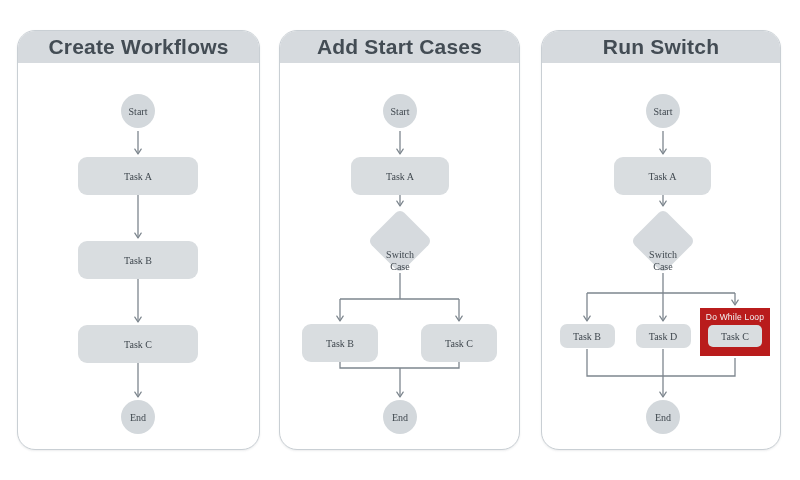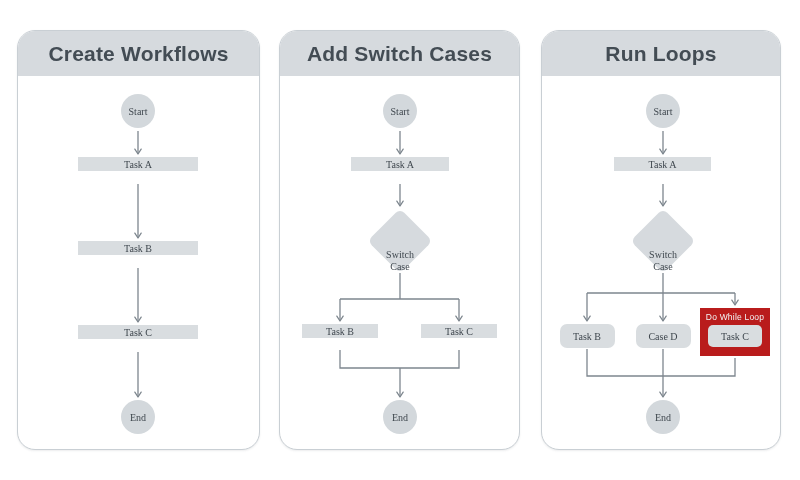--- a/index.html
+++ b/index.html
@@ -16,21 +16,21 @@
     position: absolute;
     top: 30px; height: 418px;
     background: #ffffff;
     border: 1px solid #c9cfd4;
     border-radius: 18px;
     box-shadow: 0 1px 2px rgba(70,80,90,0.10);
     overflow: hidden;
   }
   .card-header {
     position: absolute; top: 0; left: 0; right: 0;
-    height: 45px;
+    height: 32px;
     background: #d6dade;
     display: flex; align-items: center; justify-content: center;
     font-weight: bold;
     font-size: 21px;
     color: #434c54;
     letter-spacing: 0.2px;
     z-index: 3;
   }
   .flow { position: absolute; inset: 0; z-index: 1; }
   .connectors { position: absolute; inset: 0; pointer-events: none; }
@@ -43,22 +43,22 @@
     z-index: 2;
     box-sizing: border-box;
     font-family: Liberation Serif, serif;
   }
   .circle {
     width: 34px; height: 34px;
     border-radius: 50%;
     background: #d3d8dc;
   }
   .task {
-    height: 14px;
-    border-radius: 0;
+    height: 38px;
+    border-radius: 9px;
     background: #d9dde0;
   }
   .task-sm { height: 24px; border-radius: 7px; }
 
   .diamond { width: 64px; height: 64px; background: transparent; align-items: flex-end; }
   .diamond-shape {
     position: absolute; left: 9px; top: 9px;
     width: 46px; height: 46px;
     background: #d6dade;
     border-radius: 6px;
@@ -112,21 +112,21 @@
       </svg>
       <div class="node circle" style="left:103px; top:63px;">Start</div>
       <div class="node task" style="left:60px; top:126px; width:120px;">Task A</div>
       <div class="node task" style="left:60px; top:210px; width:120px;">Task B</div>
       <div class="node task" style="left:60px; top:294px; width:120px;">Task C</div>
       <div class="node circle" style="left:103px; top:369px;">End</div>
     </div>
   </section>
 
   <section class="card" style="left:279px; width:239px;">
-    <header class="card-header">Add Switch Cases</header>
+    <header class="card-header">Add Start Cases</header>
     <div class="flow">
       <svg class="connectors" width="239" height="418" viewBox="0 0 239 418">
         <g stroke="#7d868e" stroke-width="1.3" fill="none">
           <path d="M120 100 V123" marker-end="url(#ah)"></path>
           <path d="M120 153 V175" marker-end="url(#ah)"></path>
           <path d="M120 242 V268"></path>
           <path d="M60 268 H179"></path>
           <path d="M60 268 V290" marker-end="url(#ah)"></path>
           <path d="M179 268 V290" marker-end="url(#ah)"></path>
           <path d="M60 319 V337 H179 V319"></path>
@@ -139,42 +139,42 @@
         <span class="diamond-shape"></span>
         <span class="diamond-label">Switch Case</span>
       </div>
       <div class="node task" style="left:22px; top:293px; width:76px;">Task B</div>
       <div class="node task" style="left:141px; top:293px; width:76px;">Task C</div>
       <div class="node circle" style="left:103px; top:369px;">End</div>
     </div>
   </section>
 
   <section class="card" style="left:541px; width:238px;">
-    <header class="card-header">Run Loops</header>
+    <header class="card-header">Run Switch</header>
     <div class="flow">
       <svg class="connectors" width="238" height="418" viewBox="0 0 238 418">
         <g stroke="#7d868e" stroke-width="1.3" fill="none">
           <path d="M121 100 V123" marker-end="url(#ah)"></path>
           <path d="M121 153 V175" marker-end="url(#ah)"></path>
           <path d="M45 262 H193"></path>
           <path d="M121 242 V290" marker-end="url(#ah)"></path>
           <path d="M45 262 V290" marker-end="url(#ah)"></path>
           <path d="M193 262 V274" marker-end="url(#ah)"></path>
           <path d="M45 318 V345 H193 V327"></path>
           <path d="M121 318 V366" marker-end="url(#ah)"></path>
         </g>
       </svg>
       <div class="node circle" style="left:104px; top:63px;">Start</div>
       <div class="node task" style="left:72px; top:126px; width:97px;">Task A</div>
       <div class="node diamond" style="left:89px; top:178px;">
         <span class="diamond-shape"></span>
         <span class="diamond-label">Switch Case</span>
       </div>
       <div class="node task task-sm" style="left:17.5px; top:293px; width:55px;">Task B</div>
-      <div class="node task task-sm" style="left:93.5px; top:293px; width:55px;">Case D</div>
+      <div class="node task task-sm" style="left:93.5px; top:293px; width:55px;">Task D</div>
       <div class="loop" style="left:158px; top:277px; width:70px; height:48px;">
         <div class="loop-label">Do While Loop</div>
         <div class="node task task-sm">Task C</div>
       </div>
       <div class="node circle" style="left:104px; top:369px;">End</div>
     </div>
   </section>
 
 </div>
 

